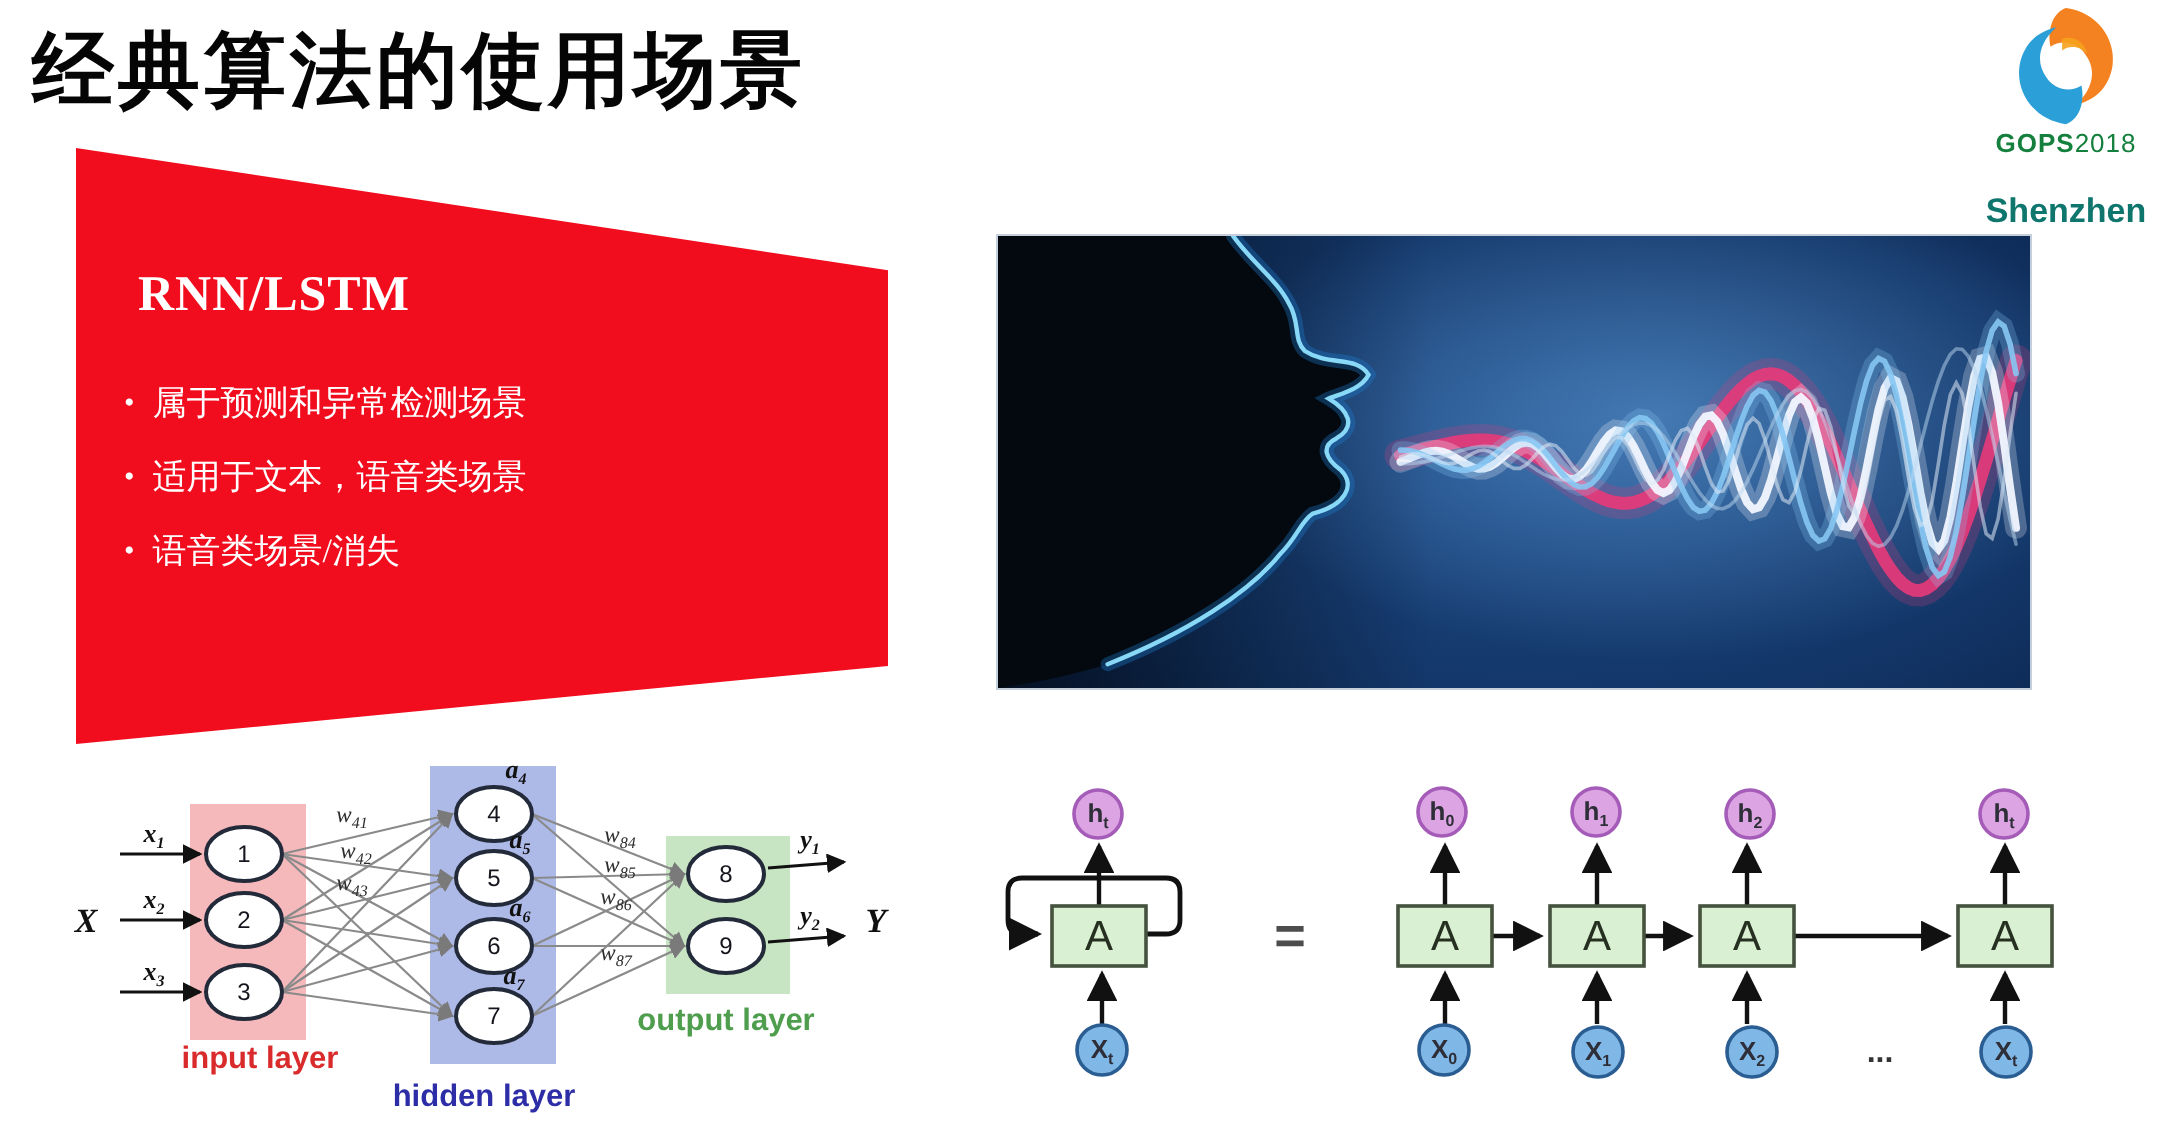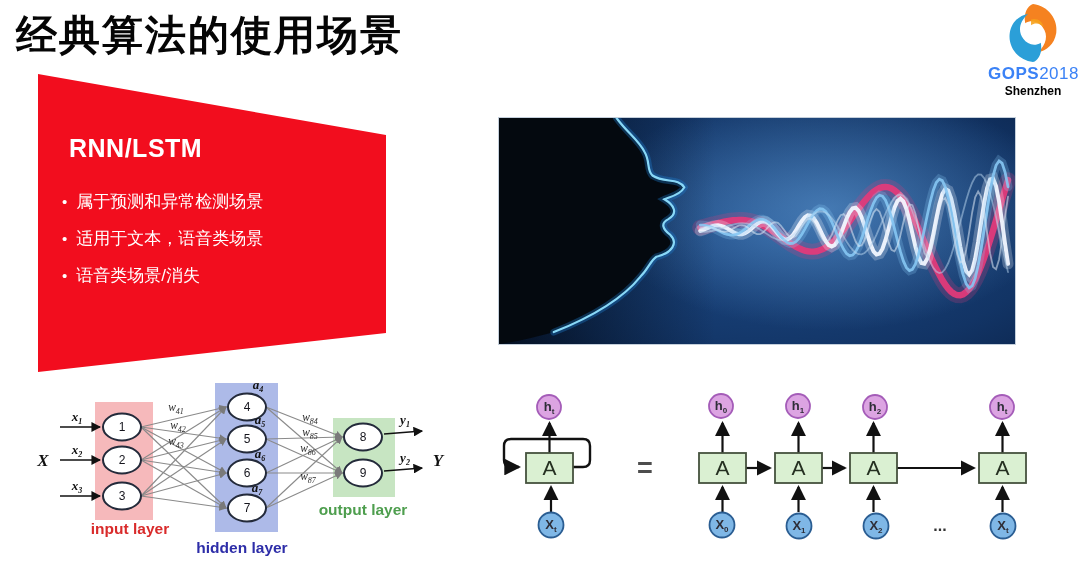--- a/index.html
+++ b/index.html
@@ -4,26 +4,26 @@
 <style>
   html,body{margin:0;padding:0;background:#fff;}
   #slide{position:relative;width:1080px;height:566px;background:#ffffff;overflow:hidden;
          font-family:"Liberation Sans",sans-serif;}
   
   #page-title{position:absolute;left:16px;top:8px;font-size:41px;font-weight:800;
               color:#050505;letter-spacing:2px;}
   
   .logo{position:absolute;left:988px;top:2px;width:90px;text-align:center;}
   .logo svg{width:62px;height:62px;display:block;margin:0 auto;}
-  .logo .l1{font-size:17px;color:#3b82f6;letter-spacing:.5px;}
+  .logo .l1{font-size:13px;color:#15803d;letter-spacing:.5px;}
   .logo .l1 b{font-weight:800;}
-  .logo .l2{font-size:12px;font-weight:800;color:#000000;margin-top:0;}
-  
-  .banner{position:absolute;left:38px;top:74px;width:348px;height:298px;background:#F20D1E;
-          clip-path:polygon(0 0,100% 20.5%,100% 86.9%,0 100%);}
+  .logo .l2{font-size:17px;font-weight:800;color:#0f766e;margin-top:17px;}
+  
+  .banner{position:absolute;left:38px;top:74px;width:406px;height:298px;background:#F20D1E;
+          clip-path:polygon(0 0,100% 20.5%,100% 86.9%,0 100%);font-family:Liberation Serif, serif;}
   .banner-heading{position:absolute;left:31px;top:60px;font-size:25px;font-weight:800;color:#fff;letter-spacing:.5px;}
   .banner-bullets{position:absolute;left:24px;top:118px;}
   .bullet-line{display:flex;align-items:flex-start;gap:9px;color:#fff;font-size:17px;line-height:20px;margin-bottom:17px;}
   .bdot{font-size:15px;line-height:20px;}
   
   .photo{position:absolute;left:498px;top:117px;width:518px;height:228px;border:1px solid #c4cfdb;box-sizing:border-box;
     background:
       linear-gradient(90deg, rgba(2,8,18,.75), rgba(2,8,18,0) 42%),
       radial-gradient(ellipse 62% 75% at 64% 40%, rgba(96,156,214,.6), rgba(30,70,130,0) 72%),
       radial-gradient(ellipse 120% 130% at 52% 50%, #1d4a86 0%, #123465 45%, #081c3e 76%, #040e22 100%);}

